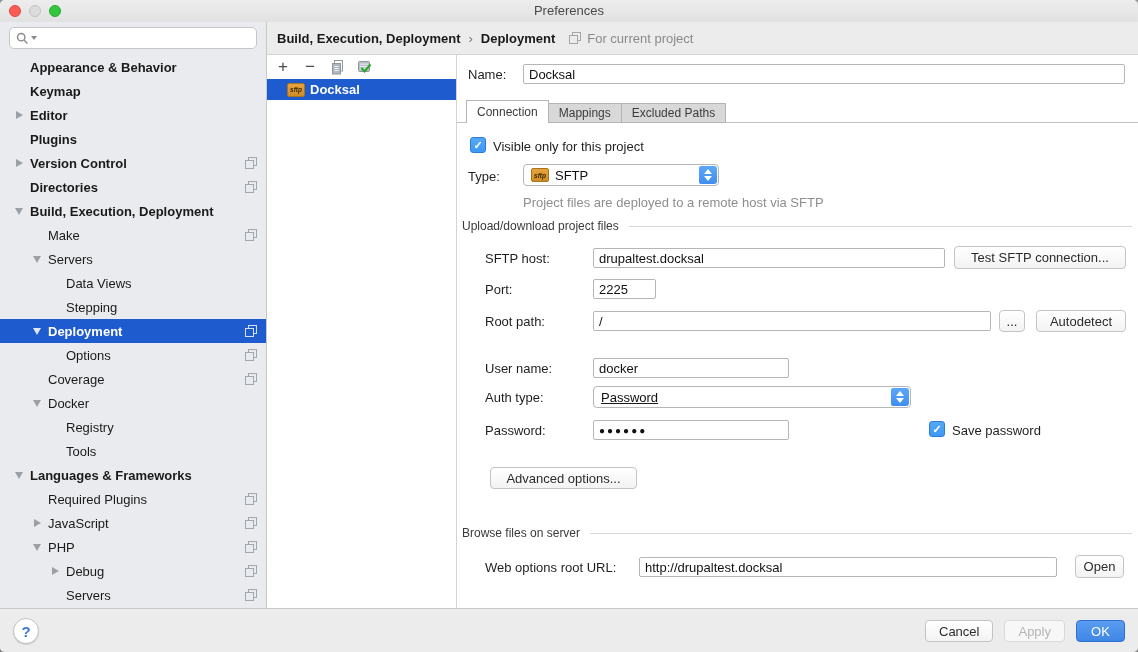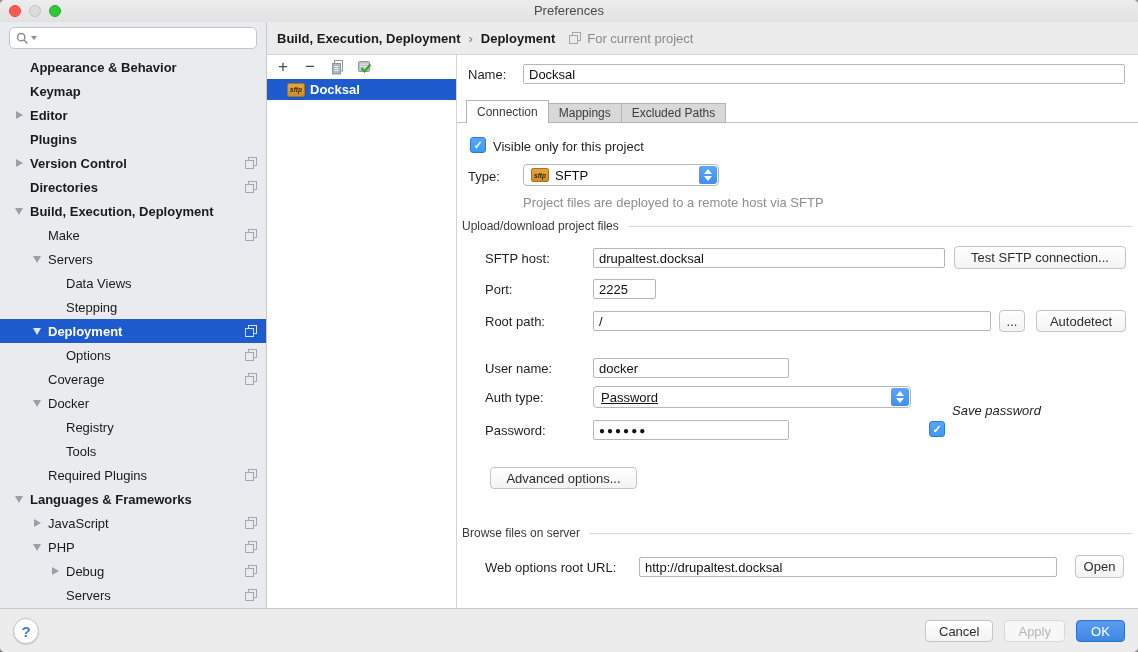--- a/index.html
+++ b/index.html
@@ -202,27 +202,27 @@
           </div>
           <div class="trow">
             <span class="arrow none" style="margin-left: 48px;"></span>
             <span class="tlabel">Registry</span>
           </div>
           <div class="trow">
             <span class="arrow none" style="margin-left: 48px;"></span>
             <span class="tlabel">Tools</span>
           </div>
           <div class="trow">
+            <span class="arrow down" style="margin-left: 12px;"></span>
+            <span class="tlabel bold">Languages &amp; Frameworks</span>
+          </div>
+          <div class="trow">
             <span class="arrow none" style="margin-left: 30px;"></span>
             <span class="tlabel">Required Plugins</span>
             <span class="proj-icon"></span>
-          </div>
-          <div class="trow">
-            <span class="arrow down" style="margin-left: 12px;"></span>
-            <span class="tlabel bold">Languages &amp; Frameworks</span>
           </div>
           <div class="trow">
             <span class="arrow right" style="margin-left: 30px;"></span>
             <span class="tlabel">JavaScript</span>
             <span class="proj-icon"></span>
           </div>
           <div class="trow">
             <span class="arrow down" style="margin-left: 30px;"></span>
             <span class="tlabel">PHP</span>
             <span class="proj-icon"></span>
@@ -329,21 +329,21 @@
             <span class="ptext">Password</span>
             <span class="stepper">
                 <span class="up"></span>
                 <span class="dn"></span>
               </span>
           </div>
 
           <span class="flabel" style="left:28px;top:368px;">Password:</span>
           <input class="finput" style="left: 136px; top: 365px; width: 196px; height: 20px; font-size: 10px; letter-spacing: 2px;" value="●●●●●●">
           <span class="checkbox" style="left:472px;top:366px;"></span>
-          <span class="flabel" style="left:495px;top:348px;font-style:italic;">Save password</span>
+          <span class="flabel" style="left:495px;top:368px;">Save password</span>
 
           <div class="mbtn" style="left:33px;top:412px;width:147px;height:22px;">Advanced options...</div>
 
           <div class="section" style="left:5px;top:471px;right:6px;">
             <span>Browse files on server</span>
             <span class="sline"></span>
           </div>
 
           <span class="flabel" style="left:28px;top:505px;">Web options root URL:</span>
           <input class="finput" style="left: 182px; top: 502px; width: 418px; height: 20px;" value="http://drupaltest.docksal">

